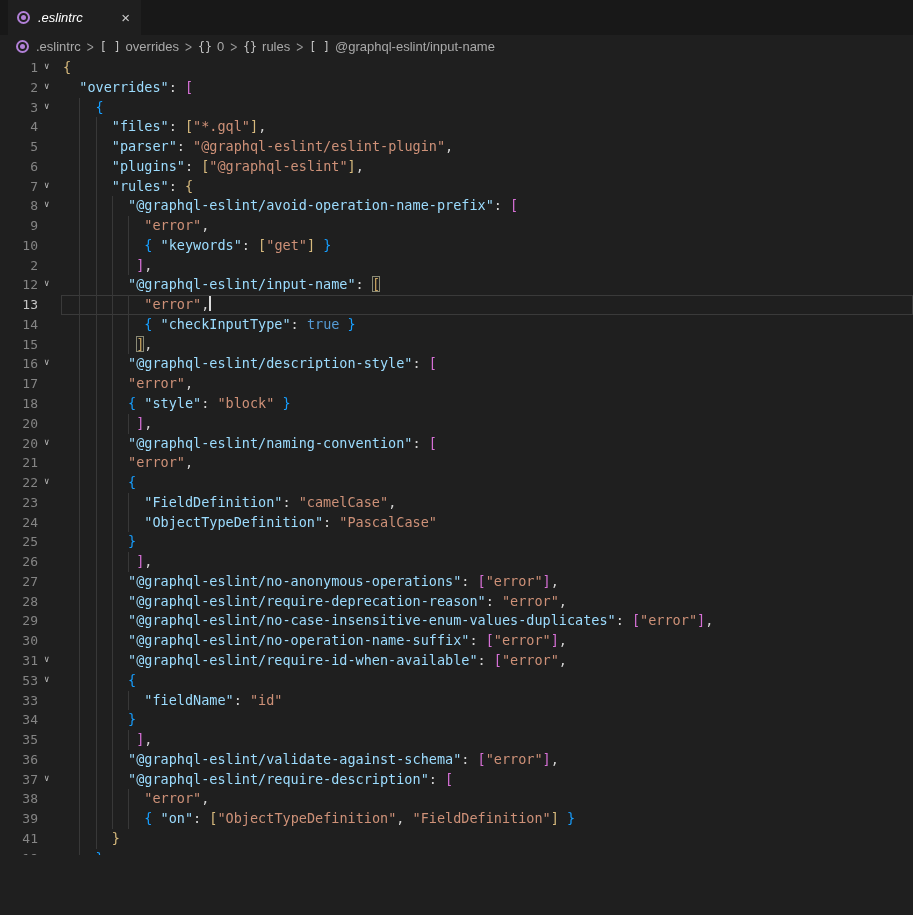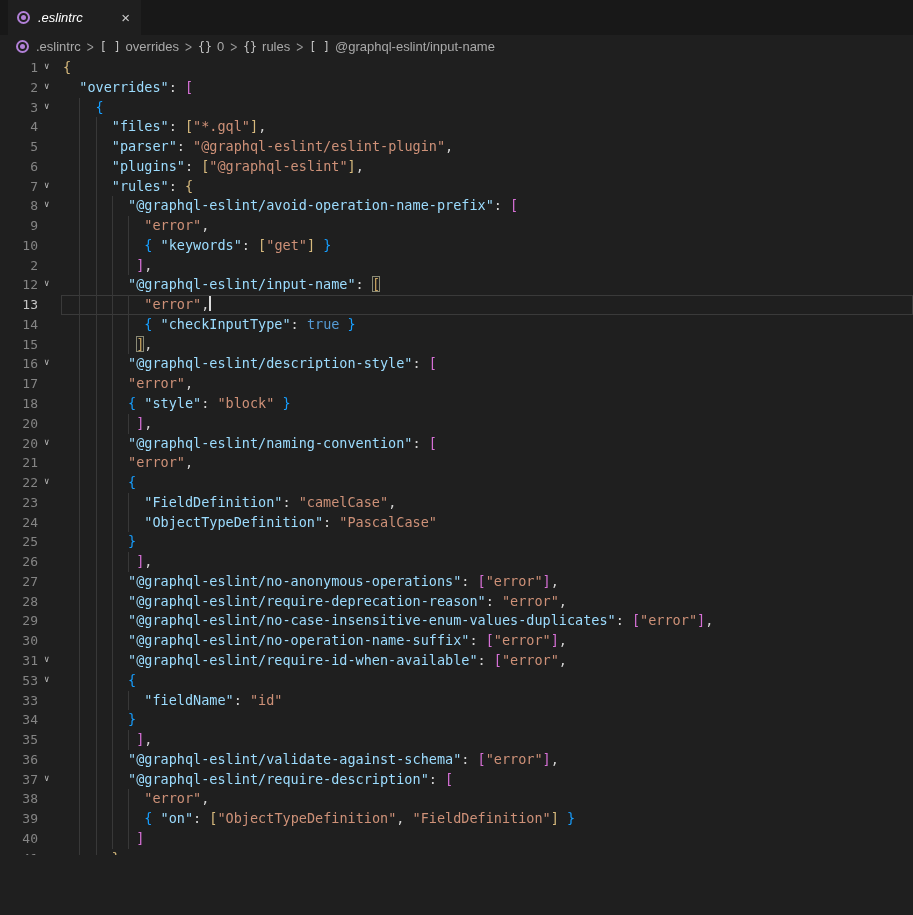--- a/index.html
+++ b/index.html
@@ -98,21 +98,20 @@
         <div class="row"><span class="guide" style="left: 79.26px;"></span><span class="guide" style="left: 95.52px;"></span><span class="guide" style="left: 111.78px;"></span><span class="num">30</span><span class="code"><span class="t-w">        </span><span class="t-k">"@graphql-eslint/no-operation-name-suffix"</span><span class="t-w">: </span><span class="t-p">[</span><span class="t-s">"error"</span><span class="t-p">]</span><span class="t-w">,</span></span></div>
         <div class="row"><span class="guide" style="left: 79.26px;"></span><span class="guide" style="left: 95.52px;"></span><span class="guide" style="left: 111.78px;"></span><span class="num">31</span><span class="chev">∨</span><span class="code"><span class="t-w">        </span><span class="t-k">"@graphql-eslint/require-id-when-available"</span><span class="t-w">: </span><span class="t-p">[</span><span class="t-s">"error"</span><span class="t-w">,</span></span></div>
         <div class="row"><span class="guide" style="left: 79.26px;"></span><span class="guide" style="left: 95.52px;"></span><span class="guide" style="left: 111.78px;"></span><span class="num">53</span><span class="chev">∨</span><span class="code"><span class="t-w">        </span><span class="t-u">{</span></span></div>
         <div class="row"><span class="guide" style="left: 79.26px;"></span><span class="guide" style="left: 95.52px;"></span><span class="guide" style="left: 111.78px;"></span><span class="guide" style="left: 128.04px;"></span><span class="num">33</span><span class="code"><span class="t-w">          </span><span class="t-k">"fieldName"</span><span class="t-w">: </span><span class="t-s">"id"</span></span></div>
         <div class="row"><span class="guide" style="left: 79.26px;"></span><span class="guide" style="left: 95.52px;"></span><span class="guide" style="left: 111.78px;"></span><span class="num">34</span><span class="code"><span class="t-w">        </span><span class="t-u">}</span></span></div>
         <div class="row"><span class="guide" style="left: 79.26px;"></span><span class="guide" style="left: 95.52px;"></span><span class="guide" style="left: 111.78px;"></span><span class="guide" style="left: 128.04px;"></span><span class="num">35</span><span class="code"><span class="t-w">         </span><span class="t-p">]</span><span class="t-w">,</span></span></div>
         <div class="row"><span class="guide" style="left: 79.26px;"></span><span class="guide" style="left: 95.52px;"></span><span class="guide" style="left: 111.78px;"></span><span class="num">36</span><span class="code"><span class="t-w">        </span><span class="t-k">"@graphql-eslint/validate-against-schema"</span><span class="t-w">: </span><span class="t-p">[</span><span class="t-s">"error"</span><span class="t-p">]</span><span class="t-w">,</span></span></div>
         <div class="row"><span class="guide" style="left: 79.26px;"></span><span class="guide" style="left: 95.52px;"></span><span class="guide" style="left: 111.78px;"></span><span class="num">37</span><span class="chev">∨</span><span class="code"><span class="t-w">        </span><span class="t-k">"@graphql-eslint/require-description"</span><span class="t-w">: </span><span class="t-p">[</span></span></div>
         <div class="row"><span class="guide" style="left: 79.26px;"></span><span class="guide" style="left: 95.52px;"></span><span class="guide" style="left: 111.78px;"></span><span class="guide" style="left: 128.04px;"></span><span class="num">38</span><span class="code"><span class="t-w">          </span><span class="t-s">"error"</span><span class="t-w">,</span></span></div>
         <div class="row"><span class="guide" style="left: 79.26px;"></span><span class="guide" style="left: 95.52px;"></span><span class="guide" style="left: 111.78px;"></span><span class="guide" style="left: 128.04px;"></span><span class="num">39</span><span class="code"><span class="t-w">          </span><span class="t-u">{</span><span class="t-w"> </span><span class="t-k">"on"</span><span class="t-w">: </span><span class="t-y">[</span><span class="t-s">"ObjectTypeDefinition"</span><span class="t-w">, </span><span class="t-s">"FieldDefinition"</span><span class="t-y">]</span><span class="t-w"> </span><span class="t-u">}</span></span></div>
-        <div class="row"><span class="guide" style="left: 79.26px;"></span><span class="guide" style="left: 95.52px;"></span><span class="guide" style="left: 111.78px;"></span><span class="guide" style="left: 128.04px;"></span><span class="num">40</span><span class="code"><span class="t-w">         </span><span class="t-p">]</span></span></div>
         <div class="row"><span class="guide" style="left: 79.26px;"></span><span class="guide" style="left: 95.52px;"></span><span class="num">41</span><span class="code"><span class="t-w">      </span><span class="t-y">}</span></span></div>
         <div class="row"><span class="guide" style="left: 79.26px;"></span><span class="num">18</span><span class="code"><span class="t-w">    </span><span class="t-u">}</span></span></div>
         <div class="row"><span class="num">43</span><span class="code"><span class="t-w">  </span><span class="t-p">]</span><span class="t-w">,</span></span></div>
         <div class="row"><span class="num">44</span><span class="code"><span class="t-w">  </span><span class="t-k">"parser"</span><span class="t-w">: </span><span class="t-s">"@typescript-eslint/parser"</span></span></div>
       </div>
   </div>
 
 </div>
 
 </body></html>

